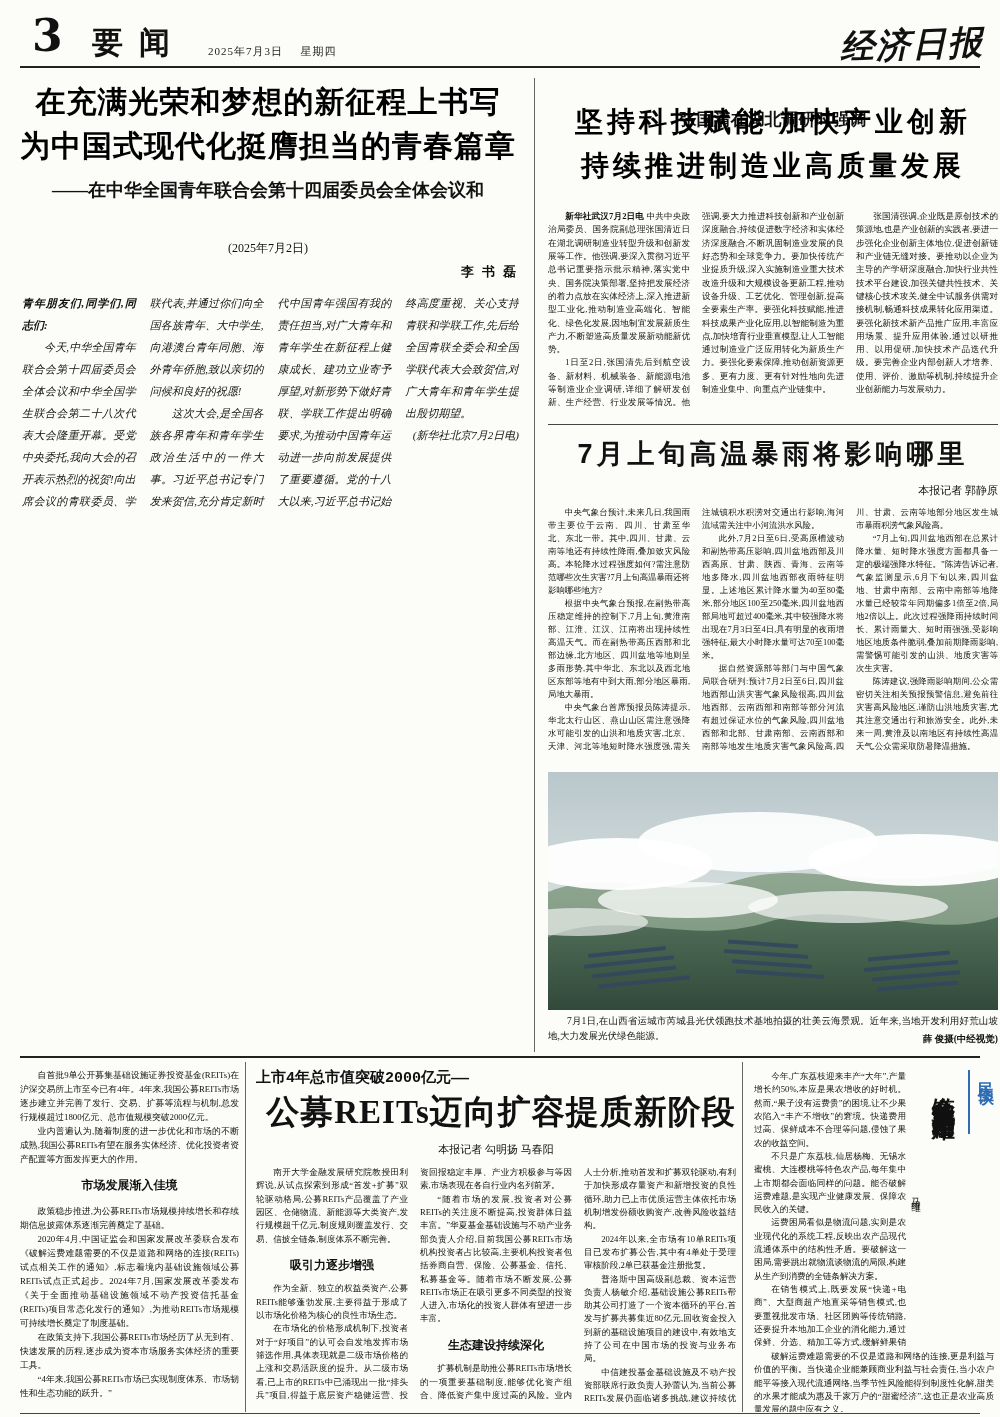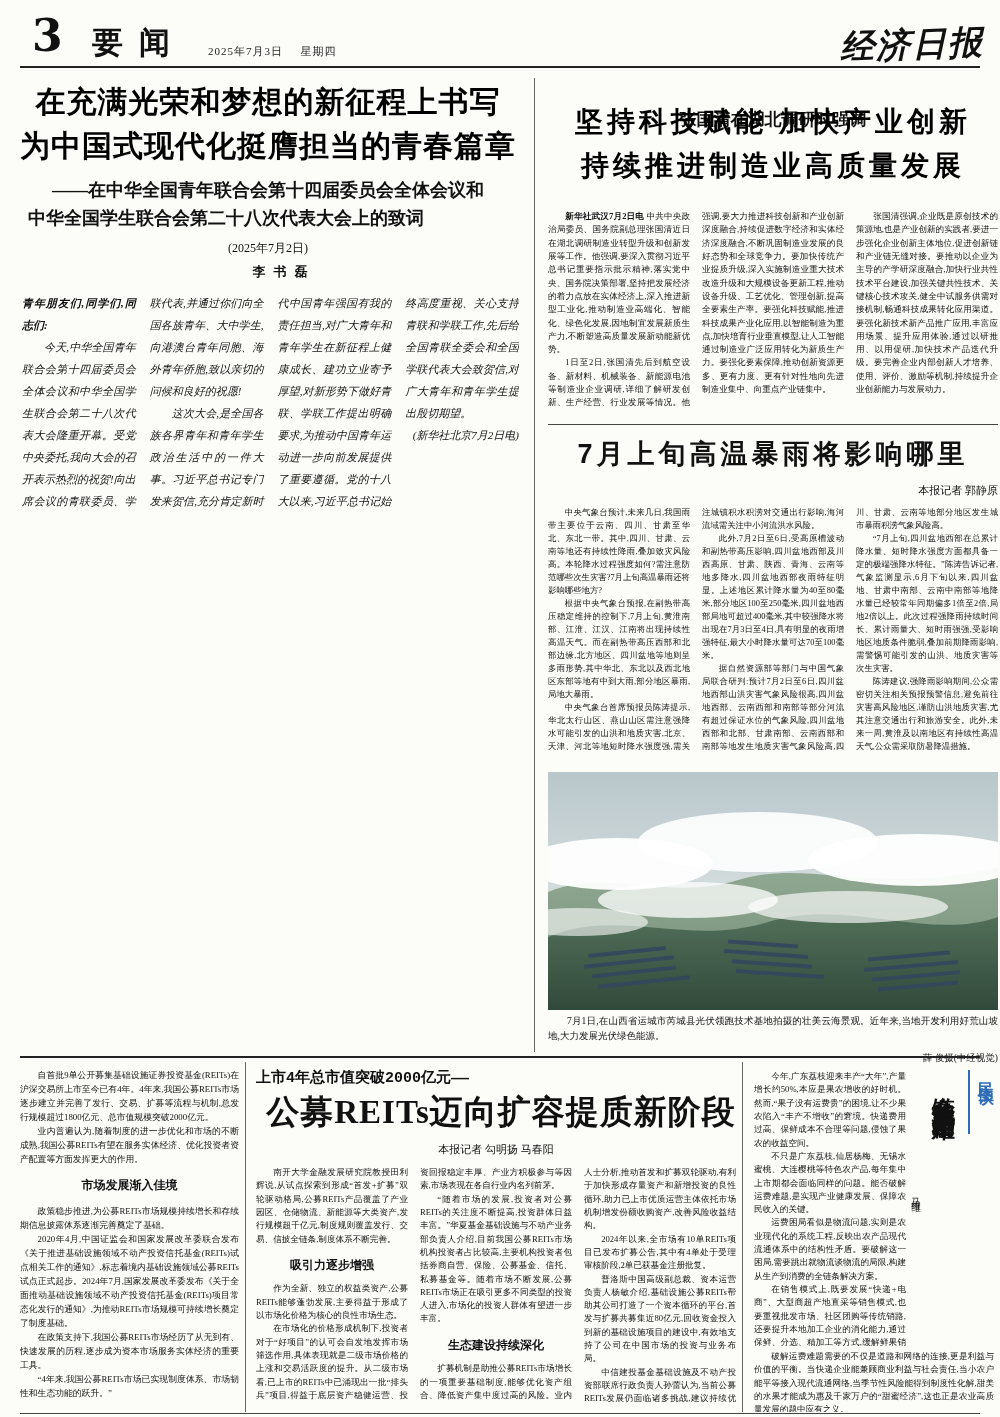--- a/index.html
+++ b/index.html
@@ -20,21 +20,21 @@
   .masthead{right:16px;top:22px;font-size:34px;font-weight:bold;font-style:italic;
     letter-spacing:2px;transform:rotate(-2deg);font-family:"DejaVu Serif",serif;}
 
   
   .sp-head{left:18px;top:80px;width:500px;text-align:center;
     font-family:"Liberation Sans","DejaVu Sans",sans-serif;font-weight:900;
     font-size:30px;line-height:44px;letter-spacing:1px;color:#000;}
   .sp-sub1{left:18px;top:178px;width:500px;text-align:center;font-size:18px;font-weight:bold;}
   .sp-sub2{left:28px;top:206px;width:420px;text-align:left;font-size:18px;font-weight:bold;}
   .sp-date{left:18px;top:240px;width:500px;text-align:center;font-size:12px;}
-  .sp-author{left:34px;top:263px;width:500px;text-align:center;font-size:13px;font-weight:bold;letter-spacing:8px;}
+  .sp-author{left:24px;top:263px;width:500px;text-align:right;font-size:13px;font-weight:bold;letter-spacing:8px;}
   .sp-body{left:22px;top:292px;width:497px;height:748px;
     column-count:4;column-gap:14px;column-fill:balance;
     font-size:11px;line-height:2.0;text-align:justify;overflow:hidden;font-style:italic;}
 
   
   .cols p{margin:0;}
   .t-p{text-indent:2em;}
   .t-lead{text-indent:0;font-weight:bold;}
   .t-h{text-align:center;font-weight:bold;text-indent:0;
        font-family:"Liberation Sans",sans-serif;font-size:12px;
@@ -57,21 +57,21 @@
   .wt-byline{left:548px;top:483px;width:450px;text-align:right;font-size:11px;}
   .wt-body{left:548px;top:506px;width:450px;height:260px;
     column-count:3;column-gap:12px;column-fill:auto;
     font-size:8.4px;line-height:1.55;text-align:justify;overflow:hidden;}
 
   
   .photo{left:548px;top:772px;width:450px;height:238px;overflow:hidden;background:#cfd6d3;}
   .photo svg{display:block;}
   .caption{left:548px;top:1014px;width:450px;height:42px;font-size:9.5px;line-height:15px;
     text-align:justify;text-indent:2em;}
-  .credit{position:absolute;right:0;top:37px;font-size:9.5px;}
+  .credit{position:absolute;right:0;top:18px;font-size:9.5px;font-weight:bold;}
 
   
   .rt-left{left:20px;top:1068px;width:219px;height:346px;
     font-size:8.8px;line-height:1.6;text-align:justify;overflow:hidden;}
   .rt-kicker{left:256px;top:1068px;width:480px;font-size:15px;font-weight:bold;
     font-family:Liberation Mono, monospace;}
   .rt-head{left:261px;top:1090px;width:480px;text-align:center;
     font-size:33px;font-weight:bold;letter-spacing:1px;font-family:"Liberation Serif",serif;}
   .rt-byline{left:256px;top:1142px;width:480px;text-align:center;font-size:11px;}
   .rt-body{left:256px;top:1166px;width:480px;height:248px;
@@ -106,21 +106,20 @@
     <span>星期四</span>
   </div>
   <div class="abs masthead">经济日报</div>
   <div class="rule-h" style="left:20px;width:960px;top:66px;height:2px;background:#222"></div>
 
   <div class="abs sp-sub1">——在中华全国青年联合会第十四届委员会全体会议和</div>
   <div class="abs sp-head">
     <div>在充满光荣和梦想的新征程上书写</div>
     <div>为中国式现代化挺膺担当的青春篇章</div>
   </div>
-  <div class="abs sp-sub2">中华全国学生联合会第二十八次代表大会上的致词</div>
   <div class="abs sp-date">(2025年7月2日)</div>
   <div class="abs sp-author">李书磊</div>
   <div class="abs sp-body cols">
       <p class="t-lead">青年朋友们,同学们,同志们:</p>
       <p class="t-p">今天,中华全国青年联合会第十四届委员会全体会议和中华全国学生联合会第二十八次代表大会隆重开幕。受党中央委托,我向大会的召开表示热烈的祝贺!向出席会议的青联委员、学联代表,并通过你们向全国各族青年、大中学生,向港澳台青年同胞、海外青年侨胞,致以亲切的问候和良好的祝愿!</p>
       <p class="t-p">这次大会,是全国各族各界青年和青年学生政治生活中的一件大事。习近平总书记专门发来贺信,充分肯定新时代中国青年强国有我的责任担当,对广大青年和青年学生在新征程上健康成长、建功立业寄予厚望,对新形势下做好青联、学联工作提出明确要求,为推动中国青年运动进一步向前发展提供了重要遵循。党的十八大以来,习近平总书记始终高度重视、关心支持青联和学联工作,先后给全国青联全委会和全国学联代表大会致贺信,对广大青年和青年学生提出殷切期望。</p>
       <p class="t-close">(新华社北京7月2日电)</p>
     </div>
 
   <div class="rule-v" style="left:534px;top:78px;height:974px;"></div>
@@ -198,21 +197,21 @@
     <span class="credit">薛  俊摄(中经视觉)</span>
   </div>
 
   <div class="rule-h" style="left:20px;width:960px;top:1056px;height:1.5px;background:#222"></div>
 
   <div class="abs rt-left cols">
       <p class="t-p">自首批9单公开募集基础设施证券投资基金(REITs)在沪深交易所上市至今已有4年。4年来,我国公募REITs市场逐步建立并完善了发行、交易、扩募等流程与机制,总发行规模超过1800亿元、总市值规模突破2000亿元。</p>
       <p class="t-p">业内普遍认为,随着制度的进一步优化和市场的不断成熟,我国公募REITs有望在服务实体经济、优化投资者资产配置等方面发挥更大的作用。</p>
       <p class="t-h">市场发展渐入佳境</p>
       <p class="t-p">政策稳步推进,为公募REITs市场规模持续增长和存续期信息披露体系逐渐完善奠定了基础。</p>
-      <p class="t-p">2020年4月,中国证监会和国家发展改革委联合发布《关于推进基础设施领域不动产投资信托基金(REITs)试点相关工作的通知》,标志着境内基础设施领域公募REITs试点正式起步。2024年7月,国家发展改革委发布《关于全面推动基础设施领域不动产投资信托基金(REITs)项目常态化发行的通知》,为推动REITs市场规模可持续增长奠定了制度基础。</p>
+      <p class="t-p">2020年4月,中国证监会和国家发展改革委联合发布《破解运费难题需要的不仅是道路和网络的连接(REITs)试点相关工作的通知》,标志着境内基础设施领域公募REITs试点正式起步。2024年7月,国家发展改革委发布《关于全面推动基础设施领域不动产投资信托基金(REITs)项目常态化发行的通知》,为推动REITs市场规模可持续增长奠定了制度基础。</p>
       <p class="t-p">在政策支持下,我国公募REITs市场经历了从无到有、快速发展的历程,逐步成为资本市场服务实体经济的重要工具。</p>
       <p class="t-p">“4年来,我国公募REITs市场已实现制度体系、市场韧性和生态功能的跃升。”</p>
     </div>
   <div class="rule-v" style="left:245px;top:1062px;height:350px;"></div>
 
   <div class="abs rt-kicker">上市4年总市值突破2000亿元——</div>
   <div class="abs rt-head">公募REITs迈向扩容提质新阶段</div>
   <div class="abs rt-byline">本报记者  勾明扬  马春阳</div>
   <div class="abs rt-body cols">
       <p class="t-p">南开大学金融发展研究院教授田利辉说,从试点探索到形成“首发+扩募”双轮驱动格局,公募REITs产品覆盖了产业园区、仓储物流、新能源等大类资产,发行规模超千亿元,制度规则覆盖发行、交易、信披全链条,制度体系不断完善。</p>

